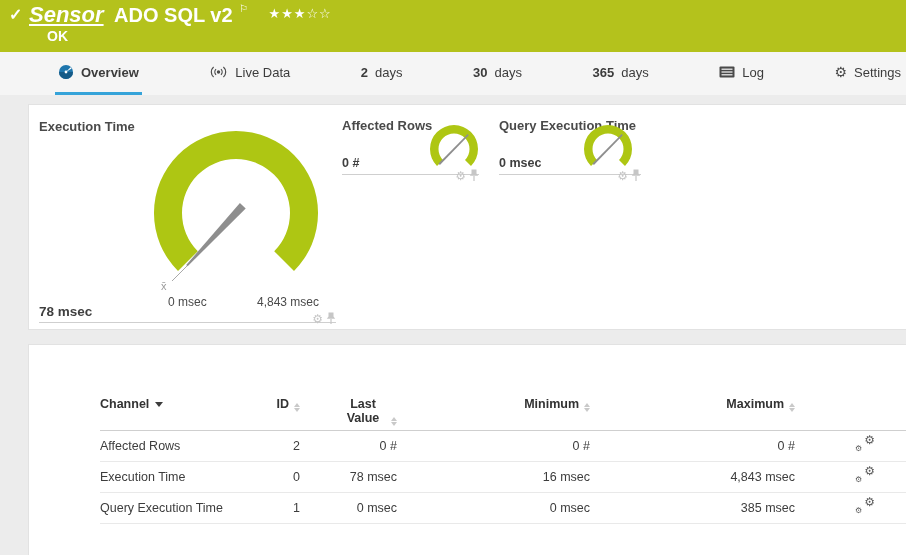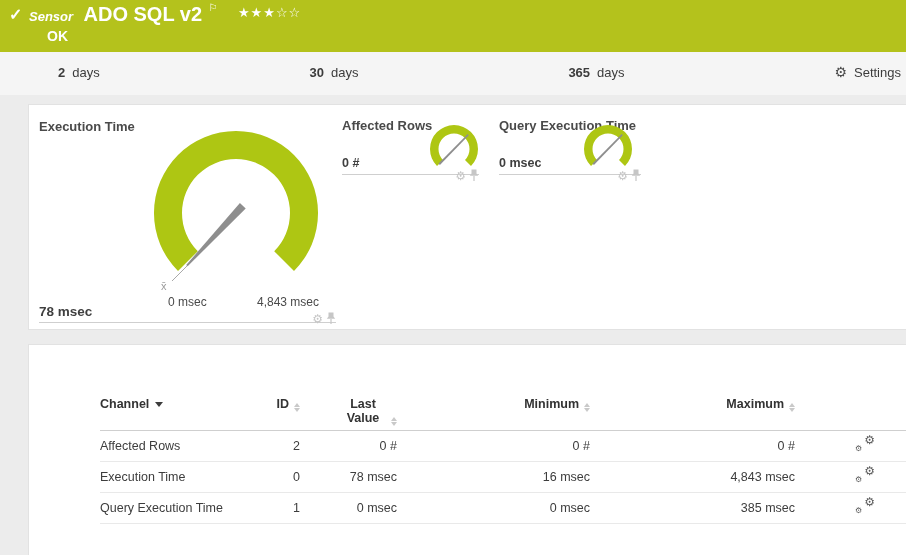--- a/index.html
+++ b/index.html
@@ -8,21 +8,21 @@
     position:relative; overflow:hidden;
     background:#ececec;
     font-family:"Liberation Sans", sans-serif;
     color:#3d3d3d;
   }
 
   
   .green-header { position:absolute; left:0; top:0; width:906px; height:52px; background:#b4c21c; color:#fff; }
   .check { position:absolute; left:9px; top:5px; font-size:16px; font-weight:bold; }
   .title-row { position:absolute; left:29px; top:2px; white-space:nowrap; }
-  .sensor-kind { font-style:italic; font-size:13px; font-weight:600; }
+  .sensor-kind { font-style:italic; font-size:22px; font-weight:600;text-decoration:underline; }
   .sensor-title { font-size:20px; font-weight:bold; margin-left:6px; }
   .flag { font-size:10px; vertical-align:10px; margin-left:2px; }
   .stars { font-size:13px; letter-spacing:1px; margin-left:16px; vertical-align:4px; }
   .ok-text { position:absolute; left:47px; top:28px; font-size:14px; font-weight:bold; }
 
   
   .tabbar {
     position:absolute; left:0; top:52px; width:906px; height:43px;
     background:#f5f5f5; display:flex; justify-content:space-between;
     padding-left:55px; padding-right:2px;
@@ -90,31 +90,59 @@
   <div class="title-row">
     <span class="sensor-kind">Sensor</span>
     <span class="sensor-title">ADO SQL v2</span>
     <sup class="flag">⚐</sup>
     <span class="stars"><span>★★★</span><span>☆☆</span></span>
   </div>
   <div class="ok-text">OK</div>
 </div>
 
 <div class="tabbar">
+  <div class="tab active">
+    <svg width="16" height="16" viewBox="0 0 16 16">
+      <circle cx="8" cy="8" r="7" fill="#1e76ad"></circle>
+      <path d="M1,8 A7,7 0 0 0 15,8 Z" fill="#155a87"></path>
+      <path d="M8,8 L12.6,3.2 L13.6,4.4 Z" fill="#ffffff"></path>
+      <circle cx="8" cy="8" r="1.4" fill="#ffffff"></circle>
+    </svg>
+    <span>Overview</span>
+  </div>
+  <div class="tab">
+    <svg width="19" height="14" viewBox="0 0 19 14">
+      <circle cx="9.5" cy="7" r="1.7" fill="#4a4a4a"></circle>
+      <path d="M7,4.2 A4,4 0 0 0 7,9.8" fill="none" stroke="#4a4a4a" stroke-width="1.2"></path>
+      <path d="M4.6,2 A6.6,6.6 0 0 0 4.6,12" fill="none" stroke="#4a4a4a" stroke-width="1.2"></path>
+      <path d="M12,4.2 A4,4 0 0 1 12,9.8" fill="none" stroke="#4a4a4a" stroke-width="1.2"></path>
+      <path d="M14.4,2 A6.6,6.6 0 0 1 14.4,12" fill="none" stroke="#4a4a4a" stroke-width="1.2"></path>
+    </svg>
+    <span>Live Data</span>
+  </div>
   <div class="tab">
     <span class="num">2</span>
     <span>days</span>
   </div>
   <div class="tab">
     <span class="num">30</span>
     <span>days</span>
   </div>
   <div class="tab">
     <span class="num">365</span>
     <span>days</span>
+  </div>
+  <div class="tab">
+    <svg width="16" height="12" viewBox="0 0 16 12">
+      <rect x="0.5" y="0.5" width="15" height="11" rx="1" fill="#4a4a4a"></rect>
+      <rect x="2.5" y="2.6" width="11" height="1.2" fill="#f5f5f5"></rect>
+      <rect x="2.5" y="5.4" width="11" height="1.2" fill="#f5f5f5"></rect>
+      <rect x="2.5" y="8.2" width="11" height="1.2" fill="#f5f5f5"></rect>
+    </svg>
+    <span>Log</span>
   </div>
   <div class="tab">
     <span class="gear-glyph">⚙</span>
     <span>Settings</span>
   </div>
 </div>
 
 <div class="panel" id="panel-gauges">
 
   <div class="widget" id="w-exec">

